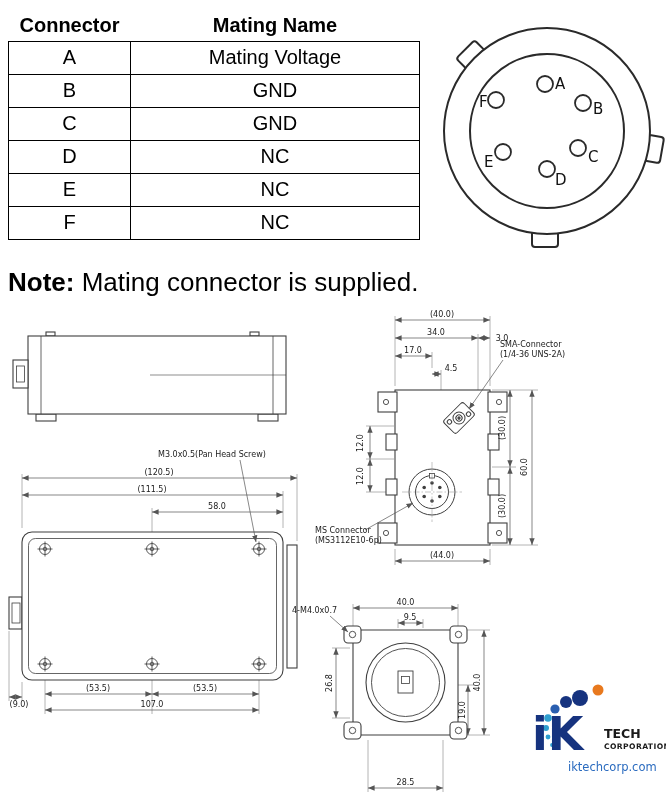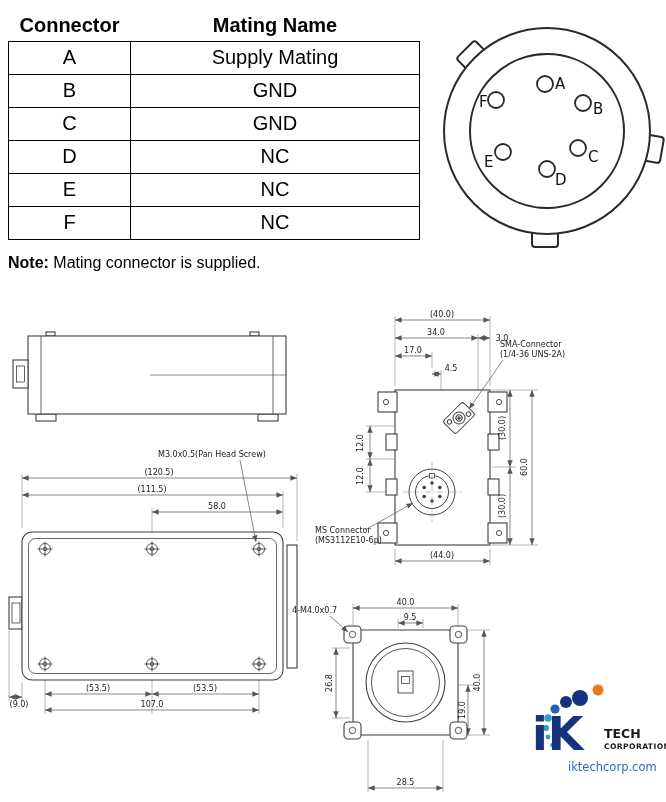--- a/index.html
+++ b/index.html
@@ -7,21 +7,21 @@
   html,body { background:#fff; }
   body { font-family:"Liberation Sans", sans-serif; color:#000; }
   #page { position:relative; width:666px; height:802px; background:#fff; overflow:hidden; }
   .abs { position:absolute; }
 
   #pin-table { position:absolute; left:8px; top:10px; width:412px; border-collapse:collapse; font-size:20px; }
   #pin-table th { font-weight:bold; height:31px; border-bottom:1px solid #000; text-align:center; font-size:20px; }
   #pin-table th:first-child { width:122px; }
   #pin-table td { border:1px solid #000; height:33px; text-align:center; }
 
-  #note { position:absolute; left:8px; top:254px; font-size:16px; }
+  #note { position:absolute; left:8px; top:267px; font-size:26px; }
   #note .b { font-weight:bold; }
 
   svg text { font-family:"DejaVu Sans", sans-serif; }
   .dt { font-size:8px; fill:#1a1a1a; }
   .pinlbl { font-size:15px; fill:#111; }
 </style>
 </head>
 <body>
 
 <div id="page">
@@ -29,21 +29,21 @@
   <table id="pin-table">
     <thead>
       <tr>
         <th>Connector</th>
         <th>Mating Name</th>
       </tr>
     </thead>
     <tbody>
       <tr>
         <td>A</td>
-        <td>Supply Mating</td>
+        <td>Mating Voltage</td>
       </tr>
       <tr>
         <td>B</td>
         <td>GND</td>
       </tr>
       <tr>
         <td>C</td>
         <td>GND</td>
       </tr>
       <tr>

